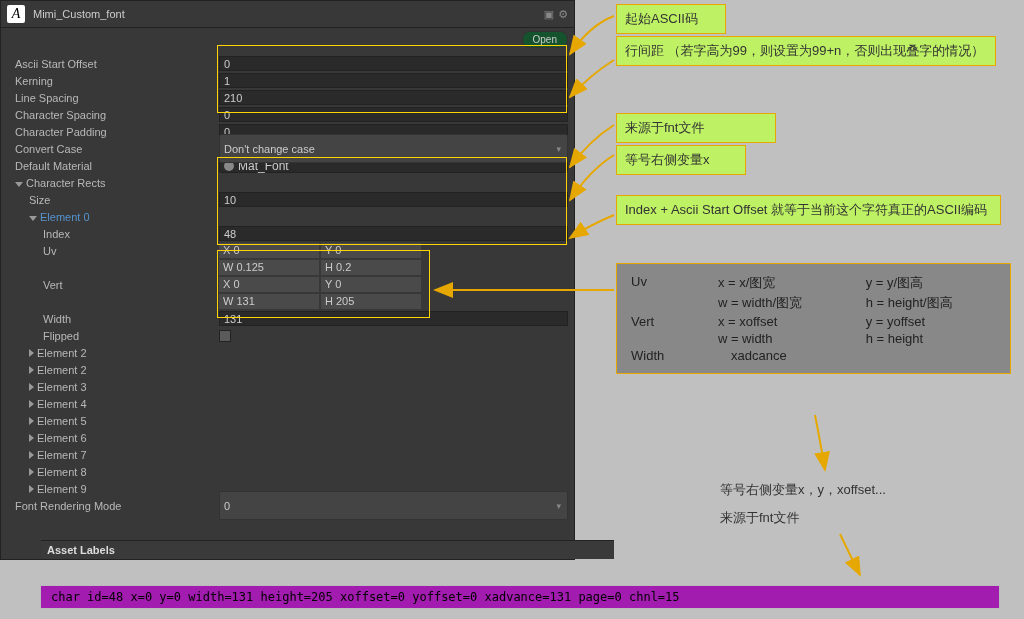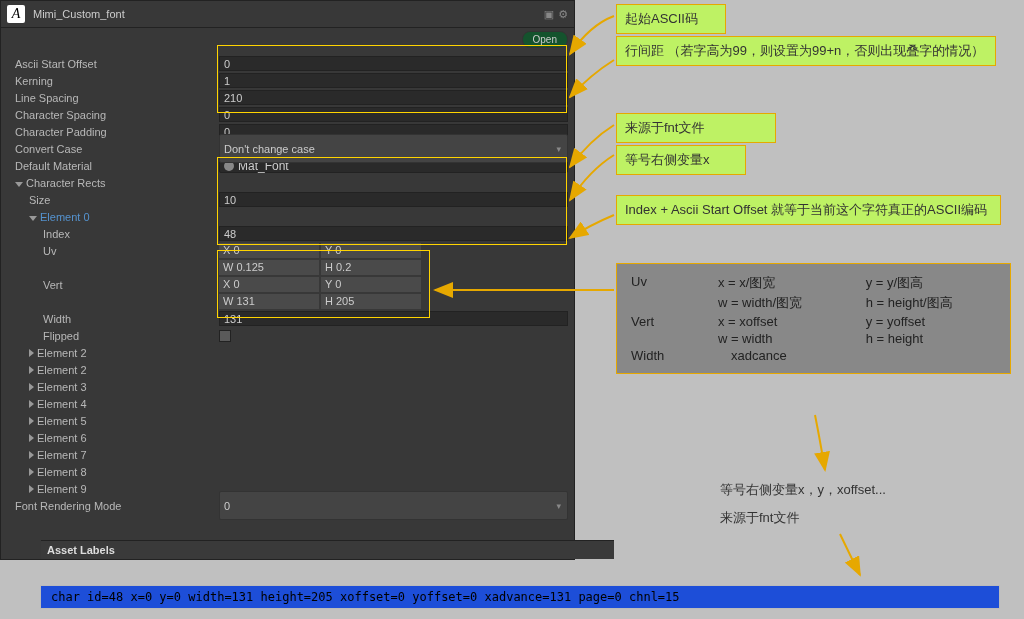--- a/index.html
+++ b/index.html
@@ -30,21 +30,21 @@
 .highlight-box { border: 1.5px solid #ffd400; position: absolute; pointer-events: none; }
 .checkbox { width: 12px; height: 12px; border: 1px solid #222; background: #5a5a5a; }
 .asset-labels { position: absolute; left: 0; bottom: 0; width: 100%; background: #3a3a3a; padding: 3px 6px; border-top: 1px solid #222; color: #ddd; font-weight: bold; margin-left: 40px; }
 .annot { position: absolute; background: #bef264; border: 1.5px solid #e6a800; padding: 3px 8px; color: #333; font-size: 13px; line-height: 1.7; }
 .formula-box { position: absolute; background: #888; border: 1.5px solid #e6a800; padding: 8px 14px; color: #222; font-size: 13px; }
 .formula-row { display: flex; margin: 2px 0; }
 .formula-row .c1 { width: 100px; }
 .formula-row .c2 { width: 170px; }
 .formula-row .c3 { width: 150px; }
 .ann-text { position: absolute; color: #333; font-size: 13px; line-height: 1.6; }
-.fnt-line { position: absolute; background: #1d4ed8; border: 1px solid #bbb; padding: 4px 10px; font-family: monospace; font-size: 12px; color: #000; }
+.fnt-line { position: absolute; background: #a21caf; border: 1px solid #bbb; padding: 4px 10px; font-family: monospace; font-size: 12px; color: #000; }
 svg.arrow-svg { position: absolute; overflow: visible; pointer-events: none; }
 </style>
 </head>
 <body>
 
 <div class="inspector">
   <div class="header">
     <div class="font-icon">A</div>
     <div class="header-title">Mimi_Custom_font</div>
     <div class="header-btns">

